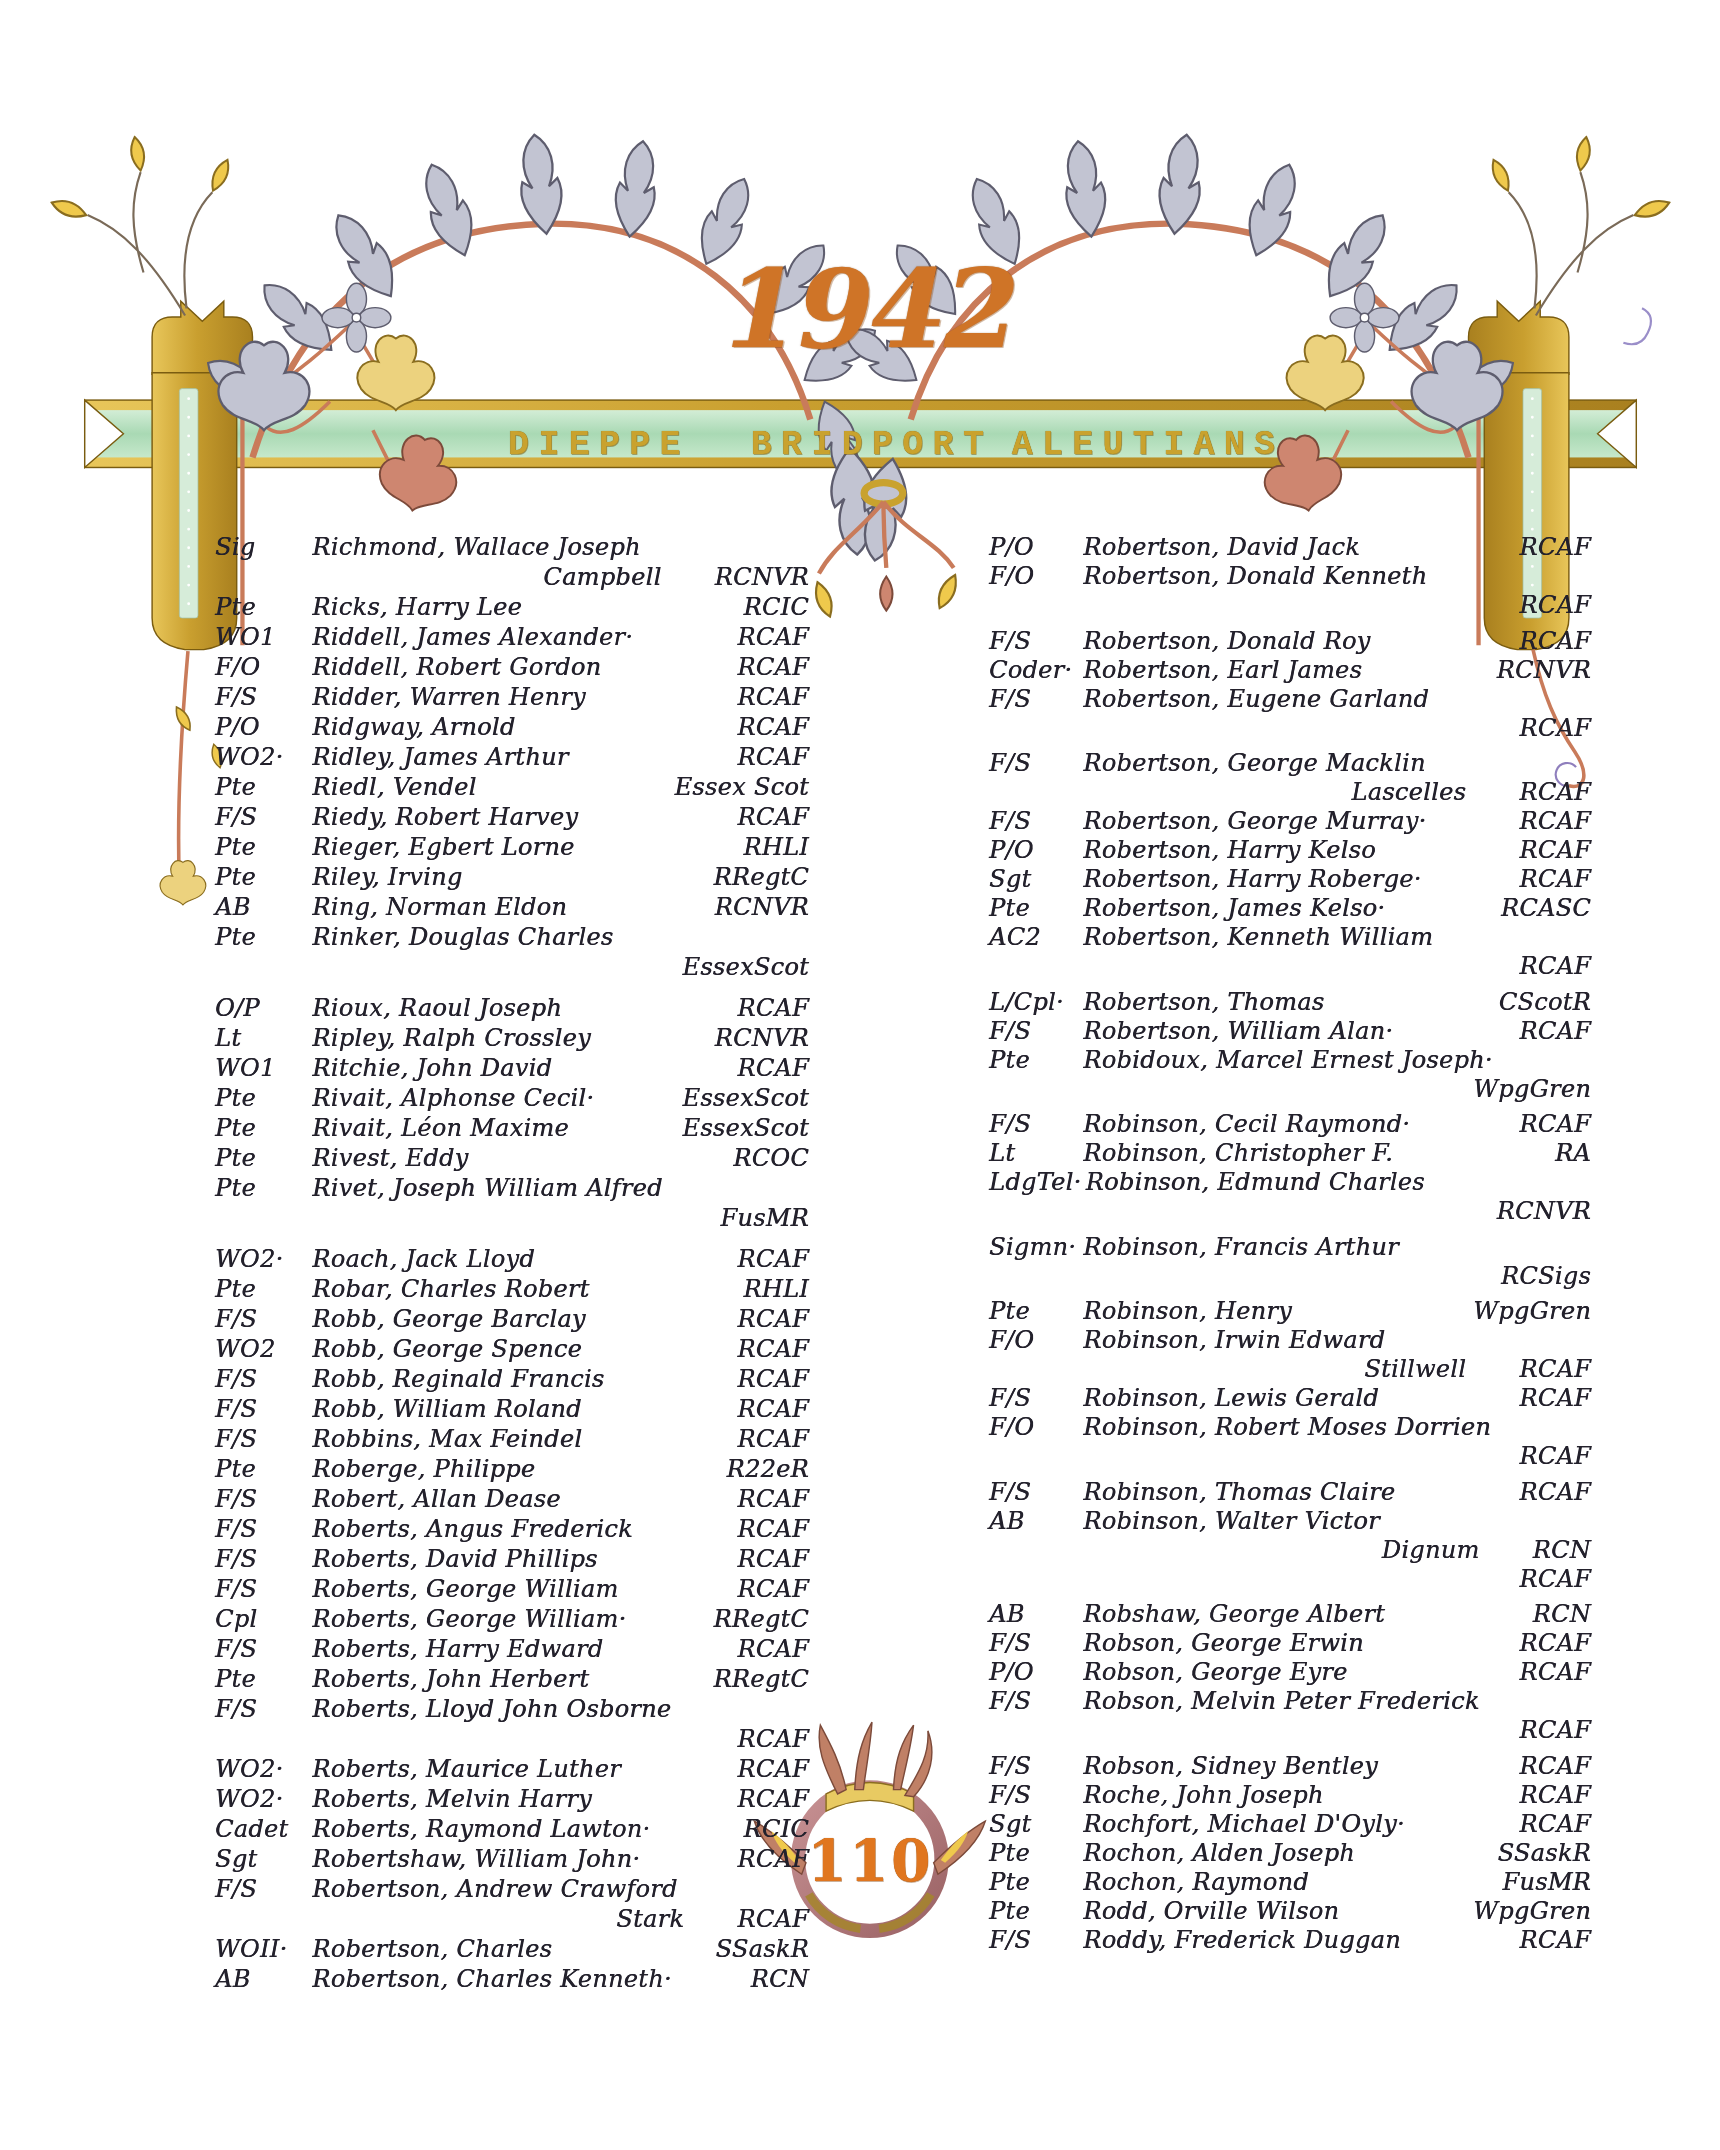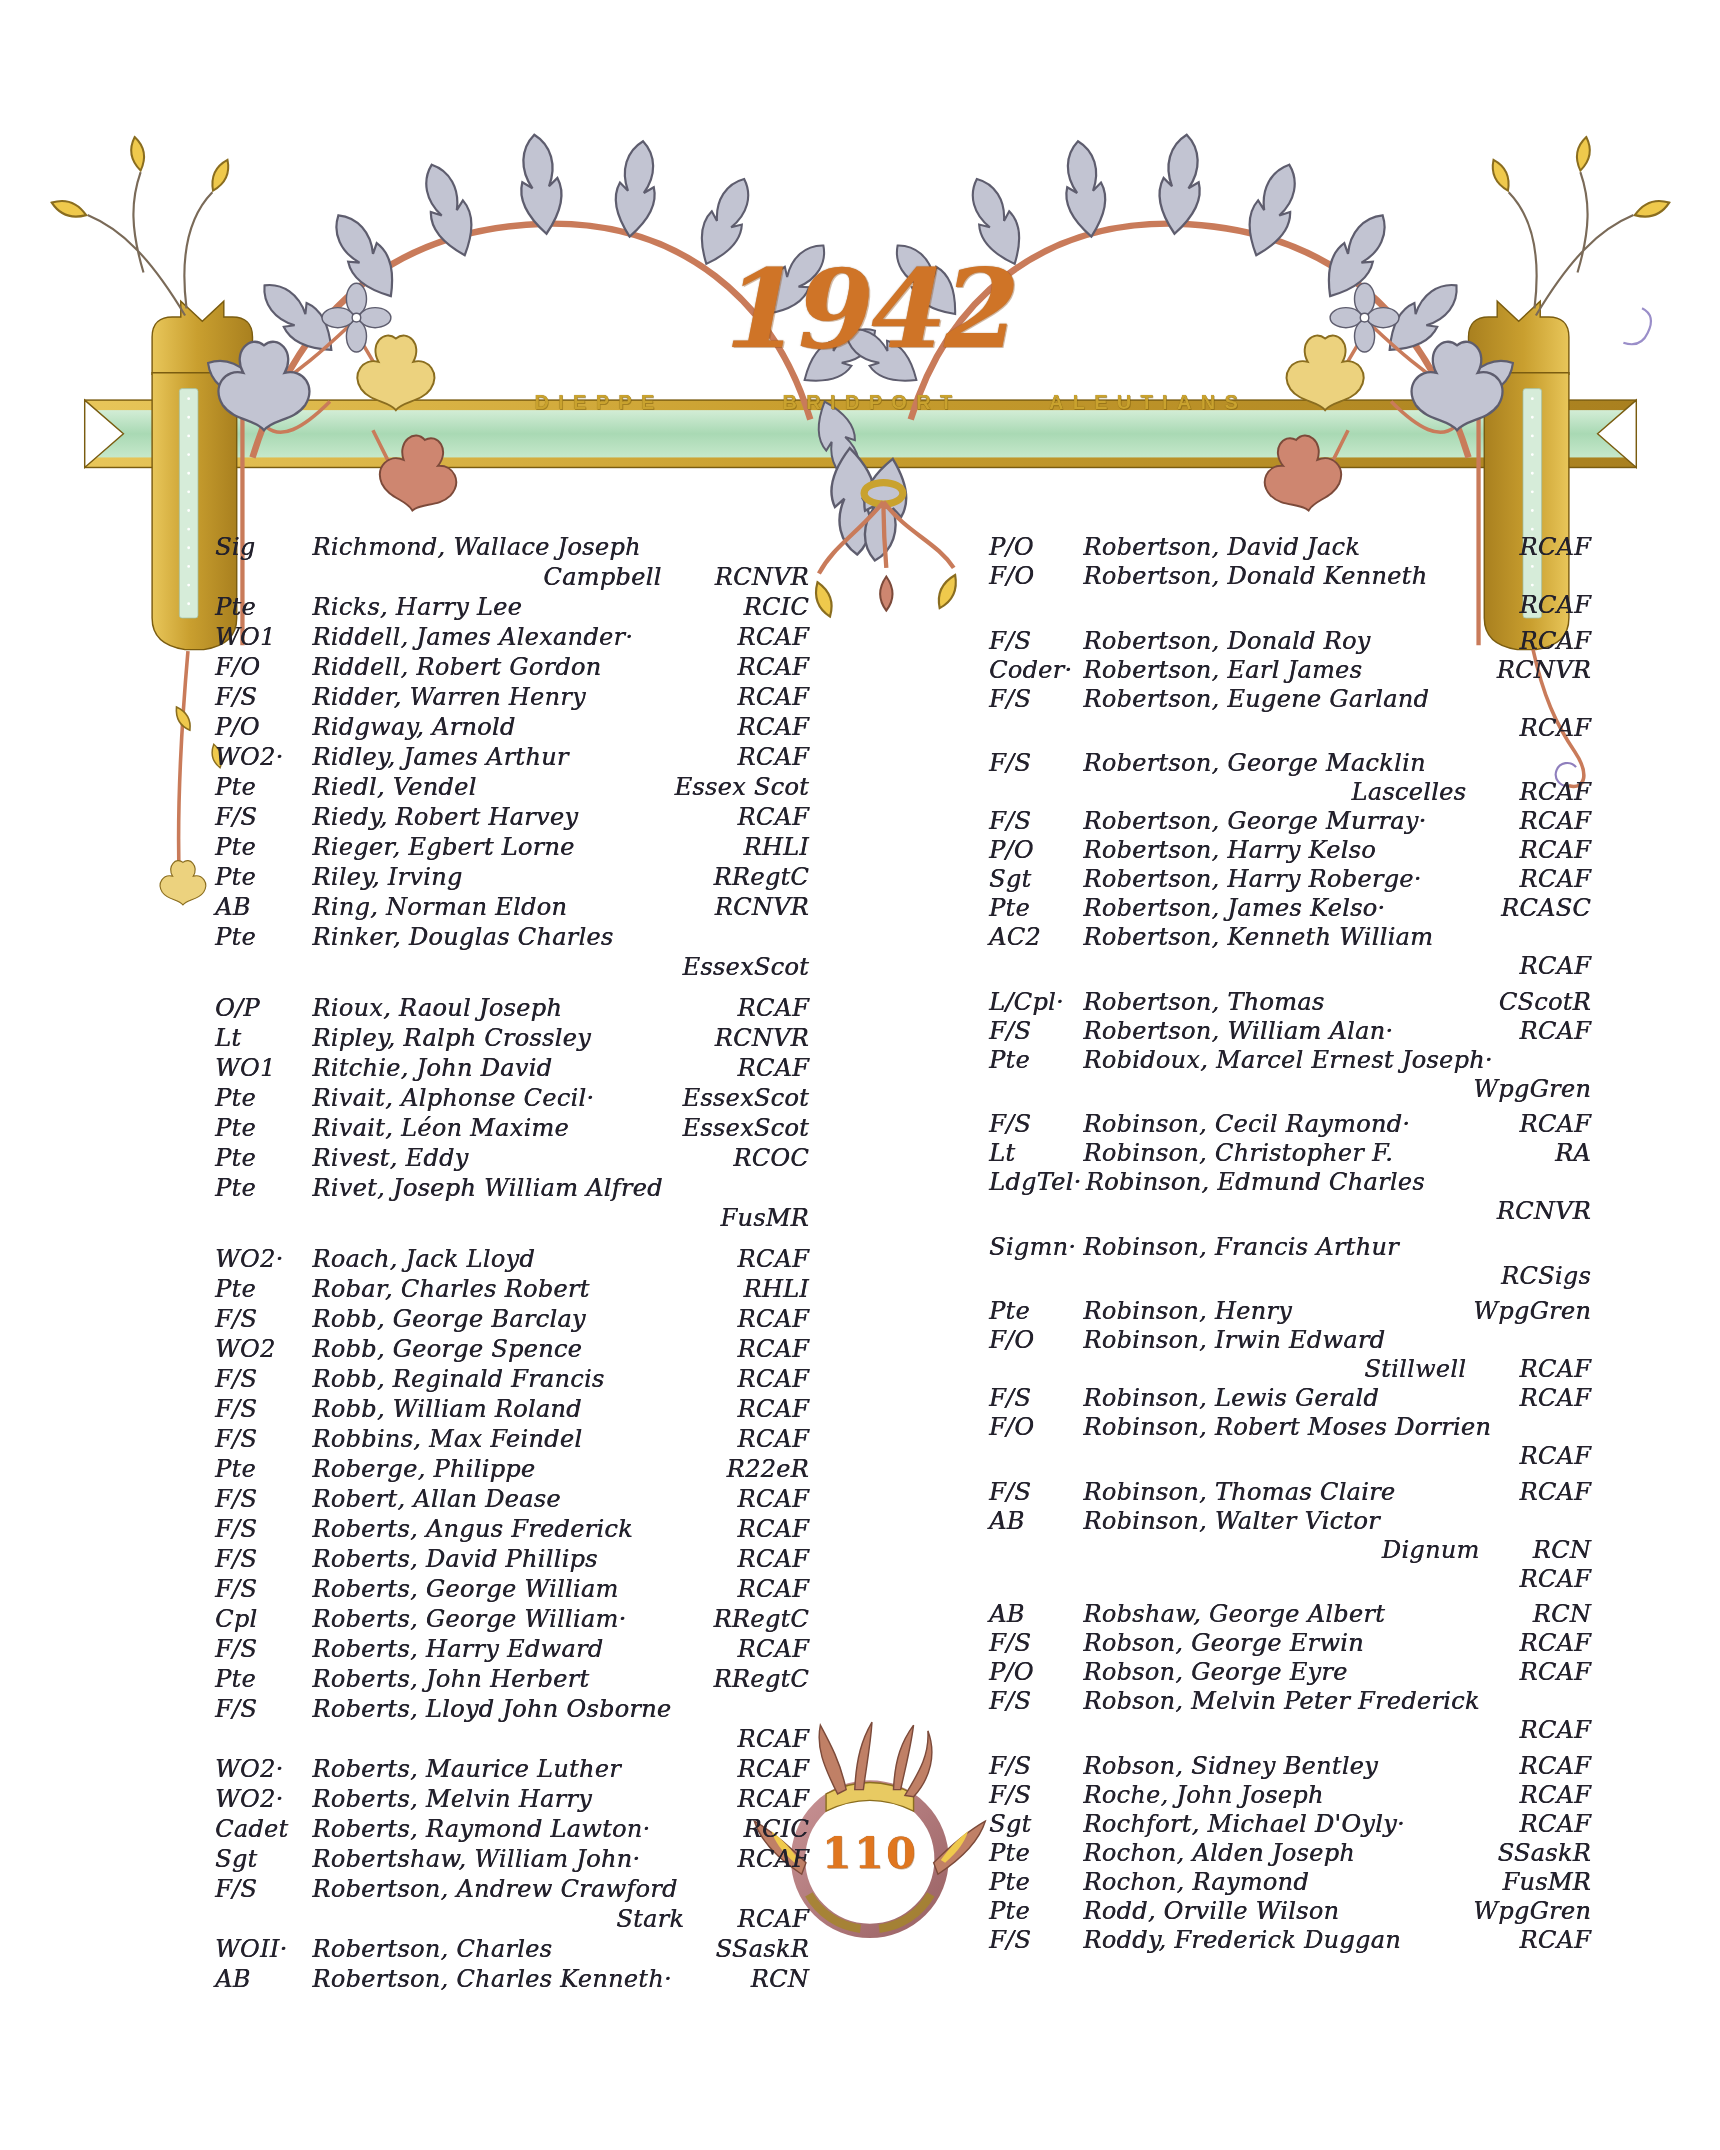--- a/index.html
+++ b/index.html
@@ -5,22 +5,22 @@
   html,body{margin:0;padding:0;background:#ffffff;}
   .page{position:relative;width:1721px;height:2151px;background:#ffffff;overflow:hidden;
         font-family:"DejaVu Serif",serif;}
   svg.art{position:absolute;left:0;top:0;width:1721px;height:2151px;pointer-events:none;}
 
   
   .year{position:absolute;left:871px;top:255px;transform:translateX(-50%);
         font-family:"DejaVu Serif",serif;font-style:italic;font-weight:bold;
         font-size:109px;line-height:1;color:#CF7427;letter-spacing:-2.9px;
         text-shadow:0 0 1.4px rgba(110,55,10,.55), 1.4px 1.4px 0 rgba(150,80,20,.35);}
-  .banner-word{position:absolute;top:392px;transform:translateX(-50%);
-        font-family:Liberation Sans, sans-serif;font-weight:bold;font-size:20px;line-height:1;
+  .banner-word{position:absolute;top:428px;transform:translateX(-50%);
+        font-family:Liberation Mono, monospace;font-weight:bold;font-size:35px;line-height:1;
         color:#C9A22E;letter-spacing:9.3px;
         text-shadow:0 0 0.7px #7a5c10, 0.7px 0.7px 0 rgba(122,92,16,.5);}
   .bw1{left:599px;} .bw2{left:872px;} .bw3{left:1148px;}
 
   
   .col{position:absolute;top:533px;color:#23212c;font-style:italic;letter-spacing:0.3px;
        text-shadow:0.4px 0 0 currentColor;}
   .col-left{left:215px;width:594px;}
   .col-right{left:989px;width:602px;}
   .row{display:flex;align-items:baseline;height:30px;font-size:24px;white-space:nowrap;}
@@ -29,21 +29,21 @@
   .col-right .rank{min-width:90px;}
   .name{flex:1 1 auto;overflow:visible;}
   .unit{flex:0 0 auto;margin-left:7.2px;}
   .row.cont{justify-content:flex-end;}
   .row.cont .cont-name{margin-right:46px;text-align:center;}
   .spacer{height:10.8px;}
   .col-right .spacer{height:6.5px;}
 
   
   .page-number{position:absolute;left:870px;top:1832px;transform:translateX(-50%);
-        font-family:"DejaVu Serif",serif;font-weight:bold;font-size:43px;line-height:1;
+        font-family:"DejaVu Serif",serif;font-weight:bold;font-size:57px;line-height:1;
         color:#E0761F;letter-spacing:2.2px;
         text-shadow:0 0 0.7px #8a4a14, 0.7px 0.7px 0 rgba(138,74,20,.4);}
 </style>
 </head>
 <body>
 
 <div class="page">
 
   <svg class="art" viewBox="0 0 2400 3000">
     <defs>

